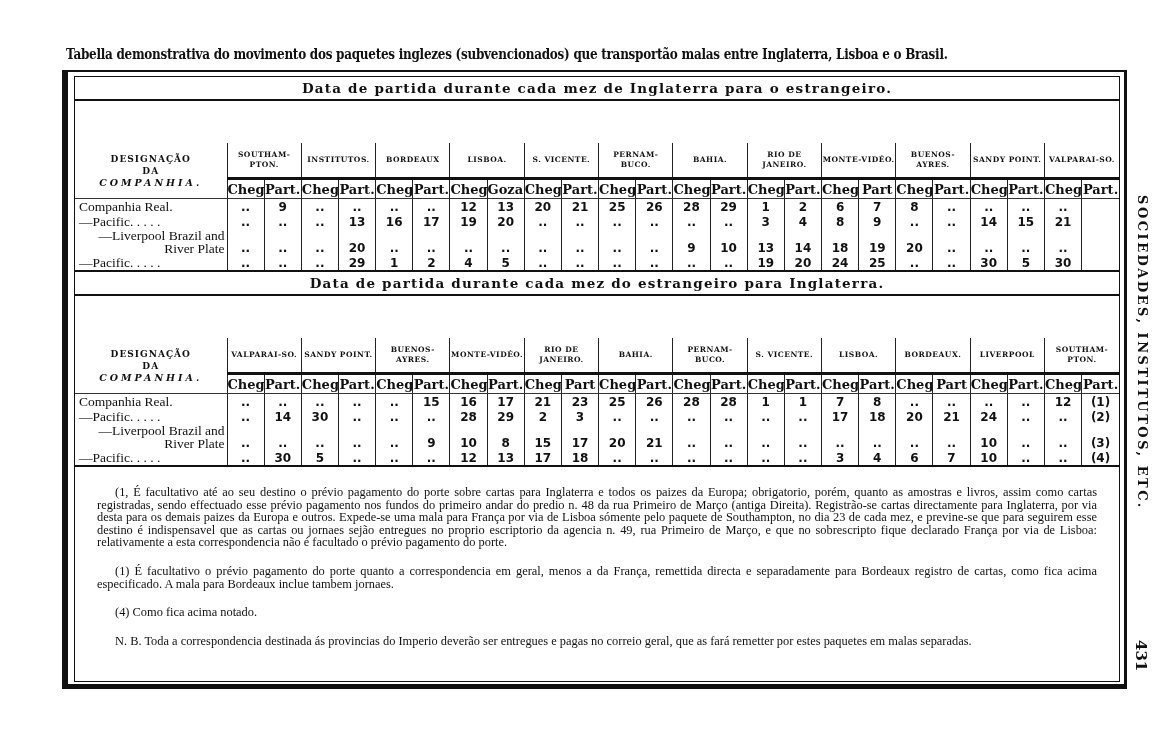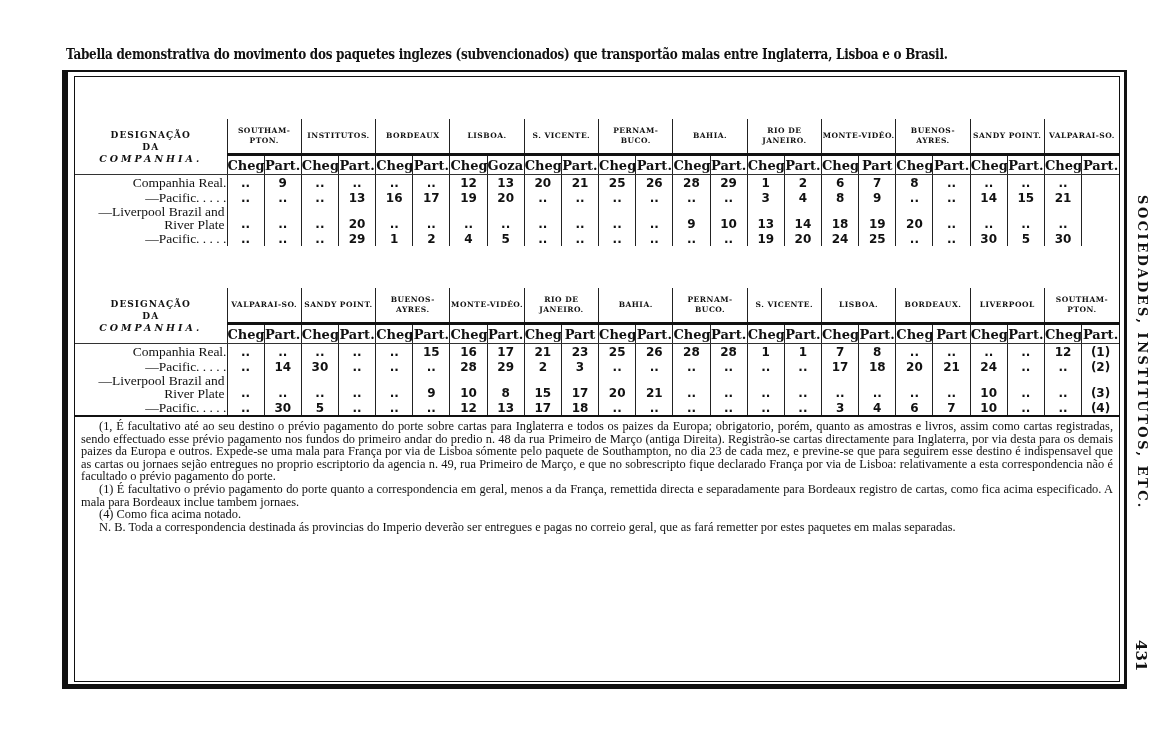--- a/index.html
+++ b/index.html
@@ -13,45 +13,46 @@
   .inner { position:absolute; left:6px; top:4px; right:4px; bottom:2px; border:1.5px solid #111; }
   .section-title { text-align:center; font-weight:bold; font-size:13.5px; letter-spacing:1.2px; height:22px; line-height:22px;
                    border-bottom:2px solid #111; }
   table { border-collapse:collapse; width:100%; table-layout:fixed;margin-top:42px; }
   td, th { border-left:1.5px solid #222; padding:0; text-align:center; font-size:12.5px; overflow:hidden; white-space:nowrap; }
   th.city { font-size:7.5px; font-weight:bold; letter-spacing:0.5px; line-height:10px; height:34px; vertical-align:middle;
             border-bottom:3px solid #111; white-space:normal; }
   th.sub { font-size:13px; font-weight:bold; height:18px; border-bottom:1.5px solid #333; }
   th.desig { font-size:9px; font-weight:bold; letter-spacing:1px; line-height:12px; border-left:none; white-space:normal; }
   th.desig .big { letter-spacing:3px; font-size:9.5px;font-style:italic; }
-  td.name { text-align:right; border-left:none; font-size:13.5px; padding-left:4px; line-height:13px;
+  td.name { text-align:left; border-left:none; font-size:13.5px; padding-left:4px; line-height:13px;
             font-family:"Liberation Serif", serif; }
   td.val { font-weight:bold; font-size:12px; height:15px; font-family:"DejaVu Sans", sans-serif; }
   tr.r1 td { border-top:1.5px solid #333; }
   tr.dbl td.val { vertical-align:bottom; height:26px; }
   .notes { font-family:"Liberation Serif", serif; font-size:12.4px; line-height:12.6px; padding:3px 6px 0 6px;
            border-top:2px solid #111; text-align:justify; }
-  .notes p { margin:0; }
+  .notes p { margin:16px; }
   .notes .ind { text-indent:18px; }
   .notes .small { font-size:11px; letter-spacing:-0.3px; }
   .side { position:absolute; left:1128px; top:195px; width:24px; height:320px; }
   .side span { display:block; transform:rotate(90deg); transform-origin:left top; position:absolute; left:22px; top:0;
                white-space:nowrap; font-weight:bold; font-size:13px; letter-spacing:2.5px; font-family:"DejaVu Serif", serif; }
   .pagenum { position:absolute; left:1130px; top:640px; }
   .pagenum span { display:block; transform:rotate(90deg); transform-origin:left top; position:absolute; left:20px; top:0;
                   font-weight:bold; font-size:15px; font-family:"DejaVu Serif", serif; }
 </style>
 </head>
 <body>
 
 <div class="title">Tabella demonstrativa do movimento dos paquetes inglezes (subvencionados) que transportão malas entre Inglaterra, Lisboa e o Brasil.</div>
 
 <div class="frame">
   <div class="inner">
 
+    <div class="section-title">Data de partida durante cada mez de Inglaterra para o estrangeiro.</div>
     <table id="t1">
       <colgroup>
           <col style="width:152px">
         </colgroup>
       <thead>
         <tr id="t1-cities">
           <th class="desig" rowspan="2">
             <div>DESIGNAÇÃO</div>
             <div>DA</div>
             <div class="big">COMPANHIA.</div>
@@ -201,20 +202,21 @@
             <td class="val">..</td>
             <td class="val">..</td>
             <td class="val">30</td>
             <td class="val">5</td>
             <td class="val">30</td>
             <td class="val"></td>
           </tr>
         </tbody>
     </table>
 
+    <div class="section-title" style="border-top:2px solid #111;">Data de partida durante cada mez do estrangeiro para Inglaterra.</div>
     <table id="t2">
       <colgroup>
           <col style="width:152px">
         </colgroup>
       <thead>
         <tr id="t2-cities">
           <th class="desig" rowspan="2">
             <div>DESIGNAÇÃO</div>
             <div>DA</div>
             <div class="big">COMPANHIA.</div>

